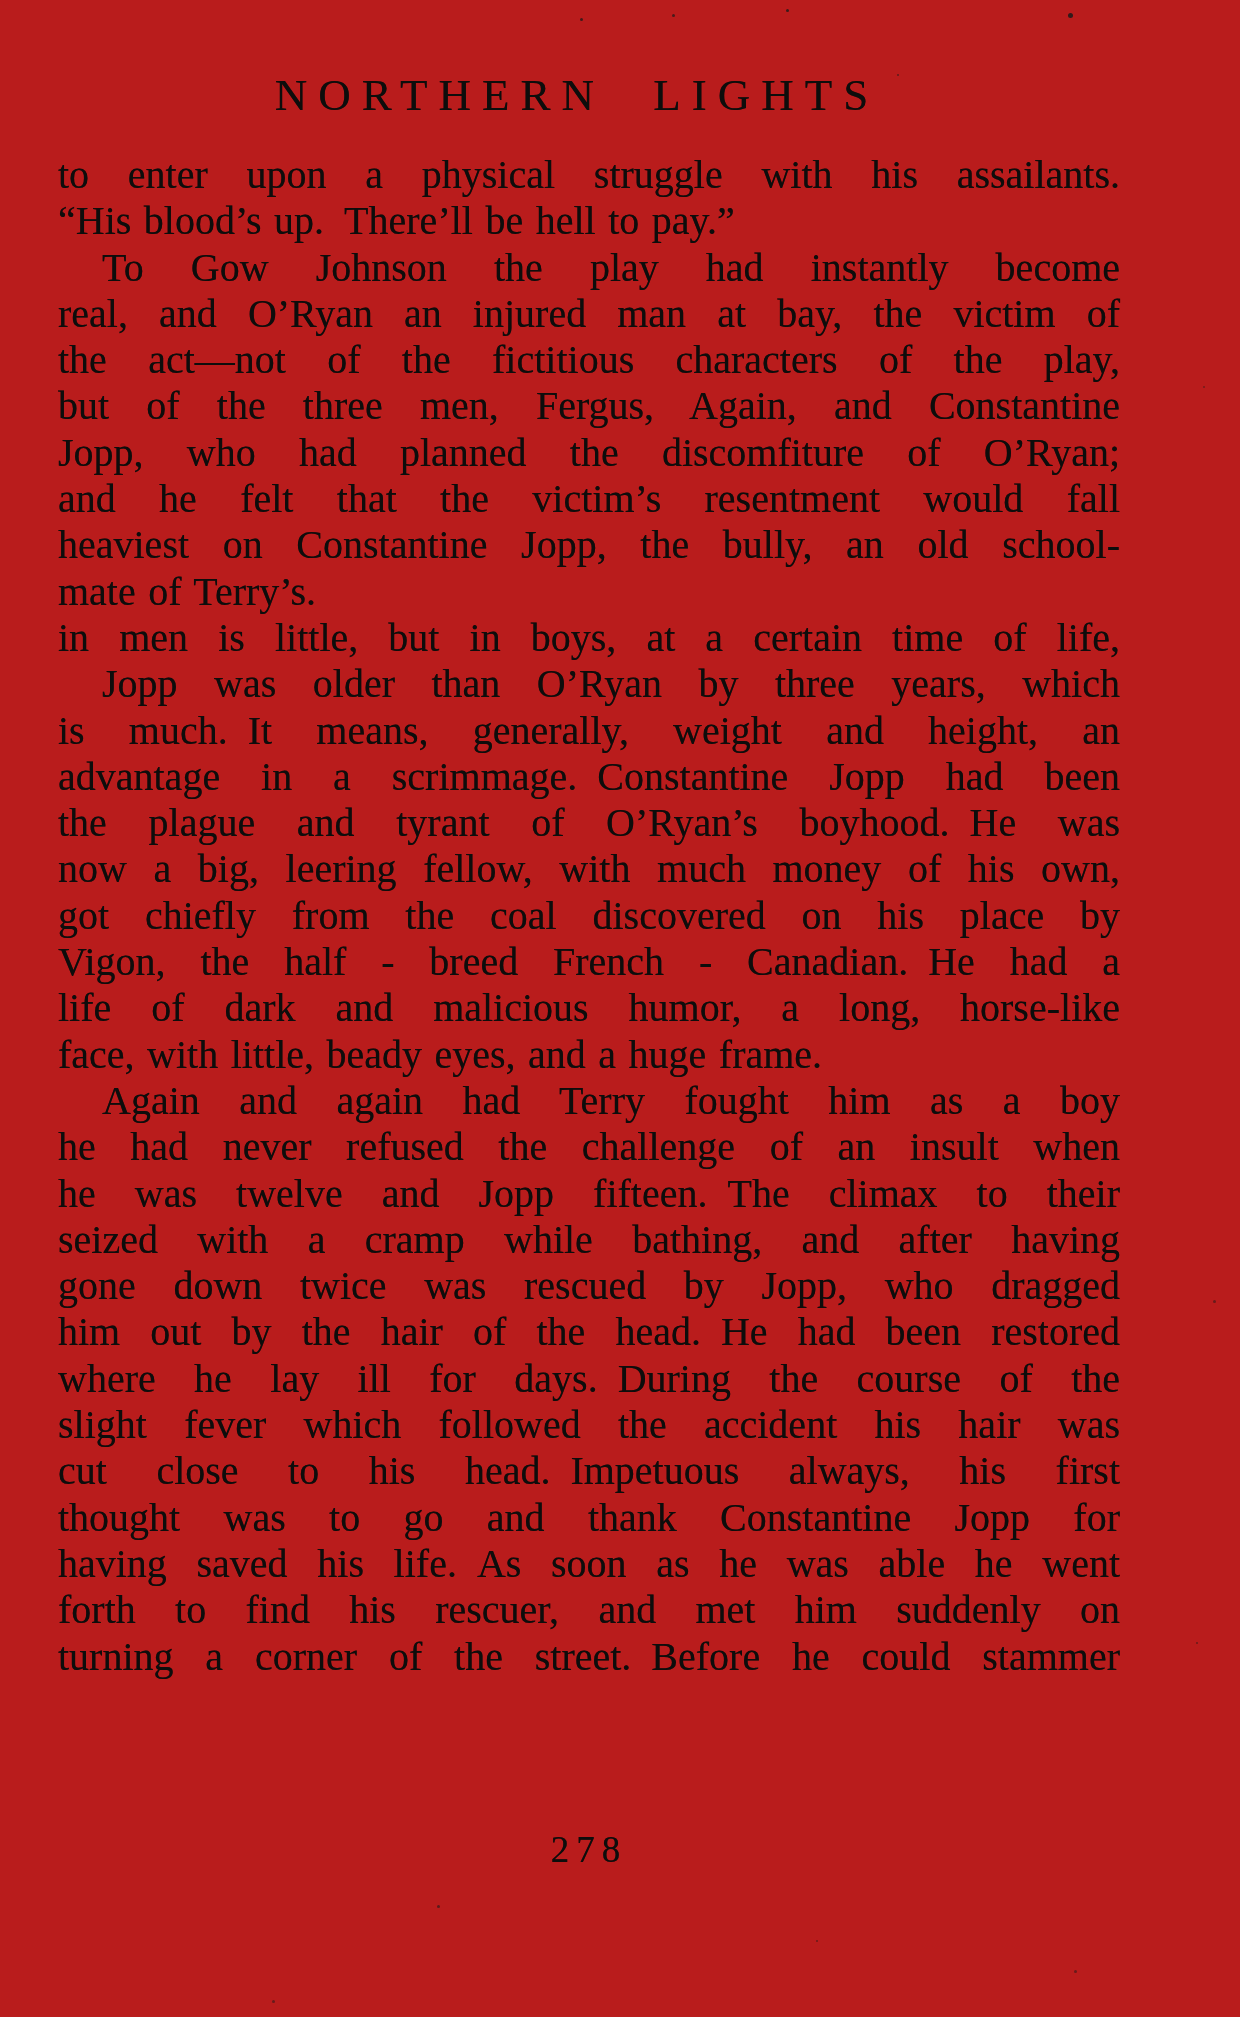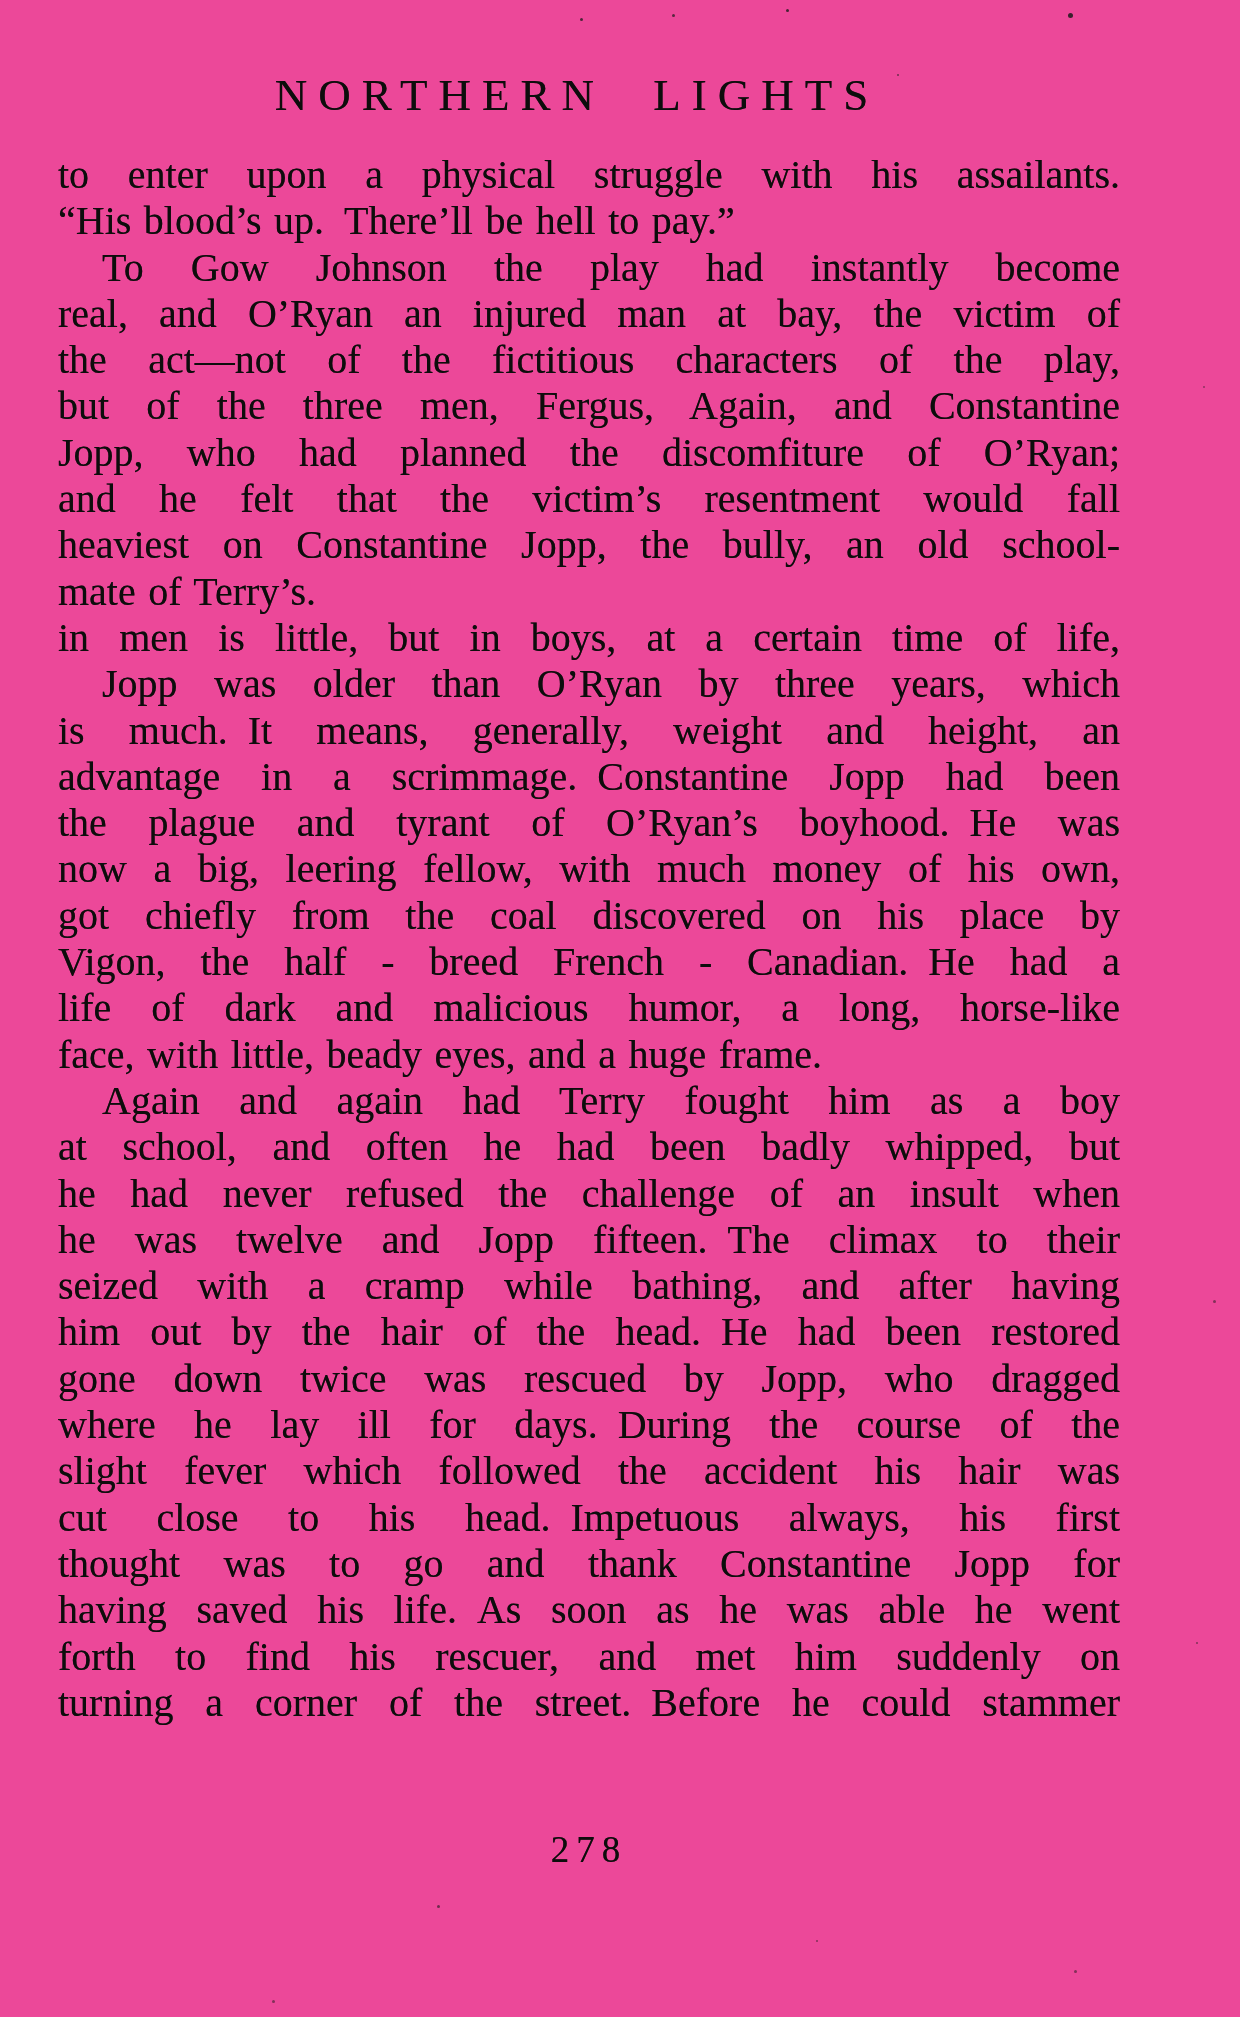--- a/index.html
+++ b/index.html
@@ -4,21 +4,21 @@
 <style>
   html, body {
     margin: 0;
     padding: 0;
     background: #ffffff;
   }
   .page {
     position: relative;
     width: 1240px;
     height: 2017px;
-    background: #ec4899;
+    background: #b91c1c;
     overflow: hidden;
     font-family: "Liberation Serif", "DejaVu Serif", serif;
     color: #0d0d0c;
     text-shadow: 0 0 0.5px rgba(10,10,10,0.6);
   }
   .title {
     position: absolute;
     top: 72px;
     left: 58px;
     width: 1062px;
@@ -86,26 +86,25 @@
       <div class="t-line indented">Jopp was older than O’Ryan by three years, which</div>
       <div class="t-line">is much. It means, generally, weight and height, an</div>
       <div class="t-line">advantage in a scrimmage. Constantine Jopp had been</div>
       <div class="t-line">the plague and tyrant of O’Ryan’s boyhood. He was</div>
       <div class="t-line">now a big, leering fellow, with much money of his own,</div>
       <div class="t-line">got chiefly from the coal discovered on his place by</div>
       <div class="t-line">Vigon, the half - breed French - Canadian. He had a</div>
       <div class="t-line">life of dark and malicious humor, a long, horse-like</div>
       <div class="t-line para-last">face, with little, beady eyes, and a huge frame.</div>
       <div class="t-line indented">Again and again had Terry fought him as a boy</div>
-      <div class="t-line">at school, and often he had been badly whipped, but</div>
       <div class="t-line">he had never refused the challenge of an insult when</div>
       <div class="t-line">he was twelve and Jopp fifteen. The climax to their</div>
       <div class="t-line">seized with a cramp while bathing, and after having</div>
+      <div class="t-line">gone down twice was rescued by Jopp, who dragged</div>
       <div class="t-line">him out by the hair of the head. He had been restored</div>
-      <div class="t-line">gone down twice was rescued by Jopp, who dragged</div>
       <div class="t-line">where he lay ill for days. During the course of the</div>
       <div class="t-line">slight fever which followed the accident his hair was</div>
       <div class="t-line">cut close to his head. Impetuous always, his first</div>
       <div class="t-line">thought was to go and thank Constantine Jopp for</div>
       <div class="t-line">having saved his life. As soon as he was able he went</div>
       <div class="t-line">forth to find his rescuer, and met him suddenly on</div>
       <div class="t-line">turning a corner of the street. Before he could stammer</div>
     </div>
 
   <div class="page-num">278</div>

